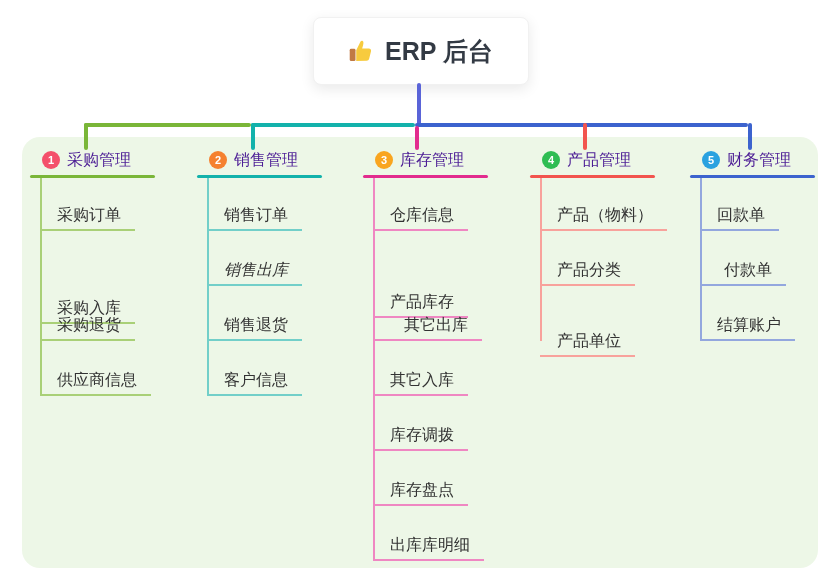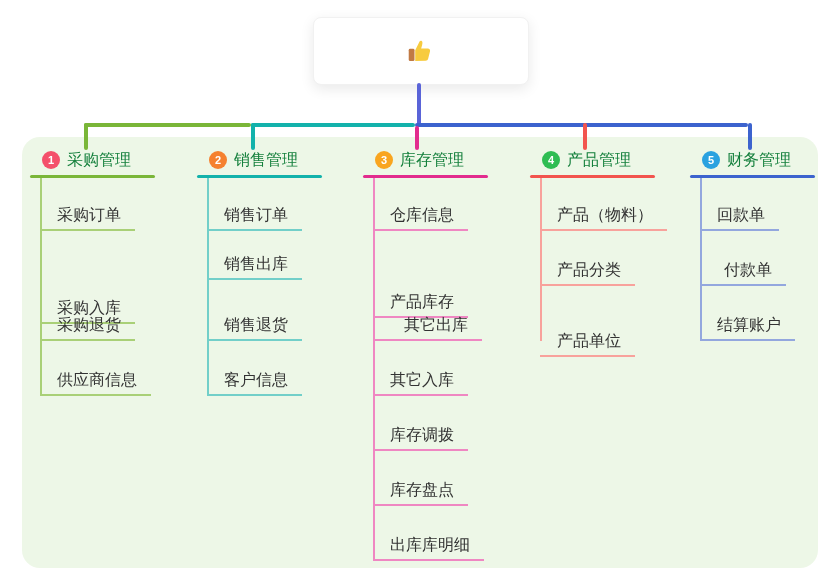--- a/index.html
+++ b/index.html
@@ -19,21 +19,21 @@
     font-size:25px;font-weight:600;color:#333a44;
   }
   .root-box svg{display:block;}
   .line{position:absolute;border-radius:2px;}
   .branch{position:absolute;top:148px;width:160px;}
   .branch-head{position:absolute;left:12px;top:2px;display:flex;align-items:center;gap:7px;}
   .badge{
     width:18px;height:18px;border-radius:50%;color:#fff;font-size:11px;font-weight:700;
     display:flex;align-items:center;justify-content:center;flex:0 0 auto;
   }
-  .branch-title{font-size:16px;font-weight:500;color:#15803d;white-space:nowrap;line-height:20px;}
+  .branch-title{font-size:16px;font-weight:500;color:#4c1d95;white-space:nowrap;line-height:20px;}
   .branch-underline{position:absolute;left:0;top:27px;height:3px;width:125px;border-radius:2px;}
   .sub-vline{position:absolute;left:10px;top:30px;width:2px;}
   .child{
     position:absolute;left:10px;height:23px;
     padding:0 14px 0 17px;display:inline-block;
     font-size:16px;line-height:17px;color:#333;white-space:nowrap;
     border-bottom:2px solid transparent;
   }
 </style>
 </head>
@@ -41,20 +41,21 @@
 
 <div class="panel" style="background: rgb(237, 247, 231);"></div>
 
 <div class="root-box">
   <span>
     <svg width="26" height="26" viewBox="0 0 36 36" aria-hidden="true">
       <rect x="1" y="15" width="8" height="17" rx="2" fill="#c17a44"></rect>
       <path fill="#f7cb3e" d="M10 32 V17 l6-12 c0.8-1.8 4-1.5 4 1.5 0 2-1 5.5-1.8 8 h9.3 c2 0 3.5 1.8 3 3.8 l-2.6 10.5 c-0.4 1.6-1.8 2.7-3.4 2.7 z"></path>
     </svg>
   </span>
+  <span>ERP 后台</span>
 </div>
 
 <div id="connectors">
     <div class="line" style="left: 417px; top: 83px; width: 4px; height: 44px; background: rgb(90, 100, 216);"></div>
     <div class="line" style="left: 84px; top: 123px; width: 167px; height: 4px; background: rgb(122, 182, 56);"></div>
     <div class="line" style="left: 251px; top: 123px; width: 164px; height: 4px; background: rgb(19, 178, 171);"></div>
     <div class="line" style="left: 415px; top: 123px; width: 333px; height: 4px; background: rgb(60, 99, 206);"></div>
     <div class="line" style="left: 84px; top: 123px; width: 4px; height: 27px; background: rgb(122, 182, 56);"></div>
     <div class="line" style="left: 251px; top: 123px; width: 4px; height: 27px; background: rgb(19, 178, 171);"></div>
     <div class="line" style="left: 415px; top: 126px; width: 4px; height: 24px; background: rgb(226, 44, 142);"></div>
@@ -75,21 +76,21 @@
       <div class="child" style="top: 223px; border-bottom-color: rgb(169, 208, 119);">供应商信息</div>
     </div>
     <div class="branch" style="left: 197px;">
       <div class="branch-head">
         <div class="badge" style="background: rgb(245, 129, 47);">2</div>
         <div class="branch-title">销售管理</div>
       </div>
       <div class="branch-underline" style="background: rgb(19, 178, 171);"></div>
       <div class="sub-vline" style="height: 218px; background: rgb(114, 207, 201);"></div>
       <div class="child" style="top: 58px; border-bottom-color: rgb(114, 207, 201);">销售订单</div>
-      <div class="child" style="top: 107px; border-bottom-color: rgb(114, 207, 201);">销售出库</div>
+      <div class="child" style="top: 113px; border-bottom-color: rgb(114, 207, 201); font-style: italic;">销售出库</div>
       <div class="child" style="top: 168px; border-bottom-color: rgb(114, 207, 201);">销售退货</div>
       <div class="child" style="top: 223px; border-bottom-color: rgb(114, 207, 201);">客户信息</div>
     </div>
     <div class="branch" style="left: 363px;">
       <div class="branch-head">
         <div class="badge" style="background: rgb(249, 165, 31);">3</div>
         <div class="branch-title">库存管理</div>
       </div>
       <div class="branch-underline" style="background: rgb(226, 44, 142);"></div>
       <div class="sub-vline" style="height: 383px; background: rgb(239, 135, 194);"></div>

